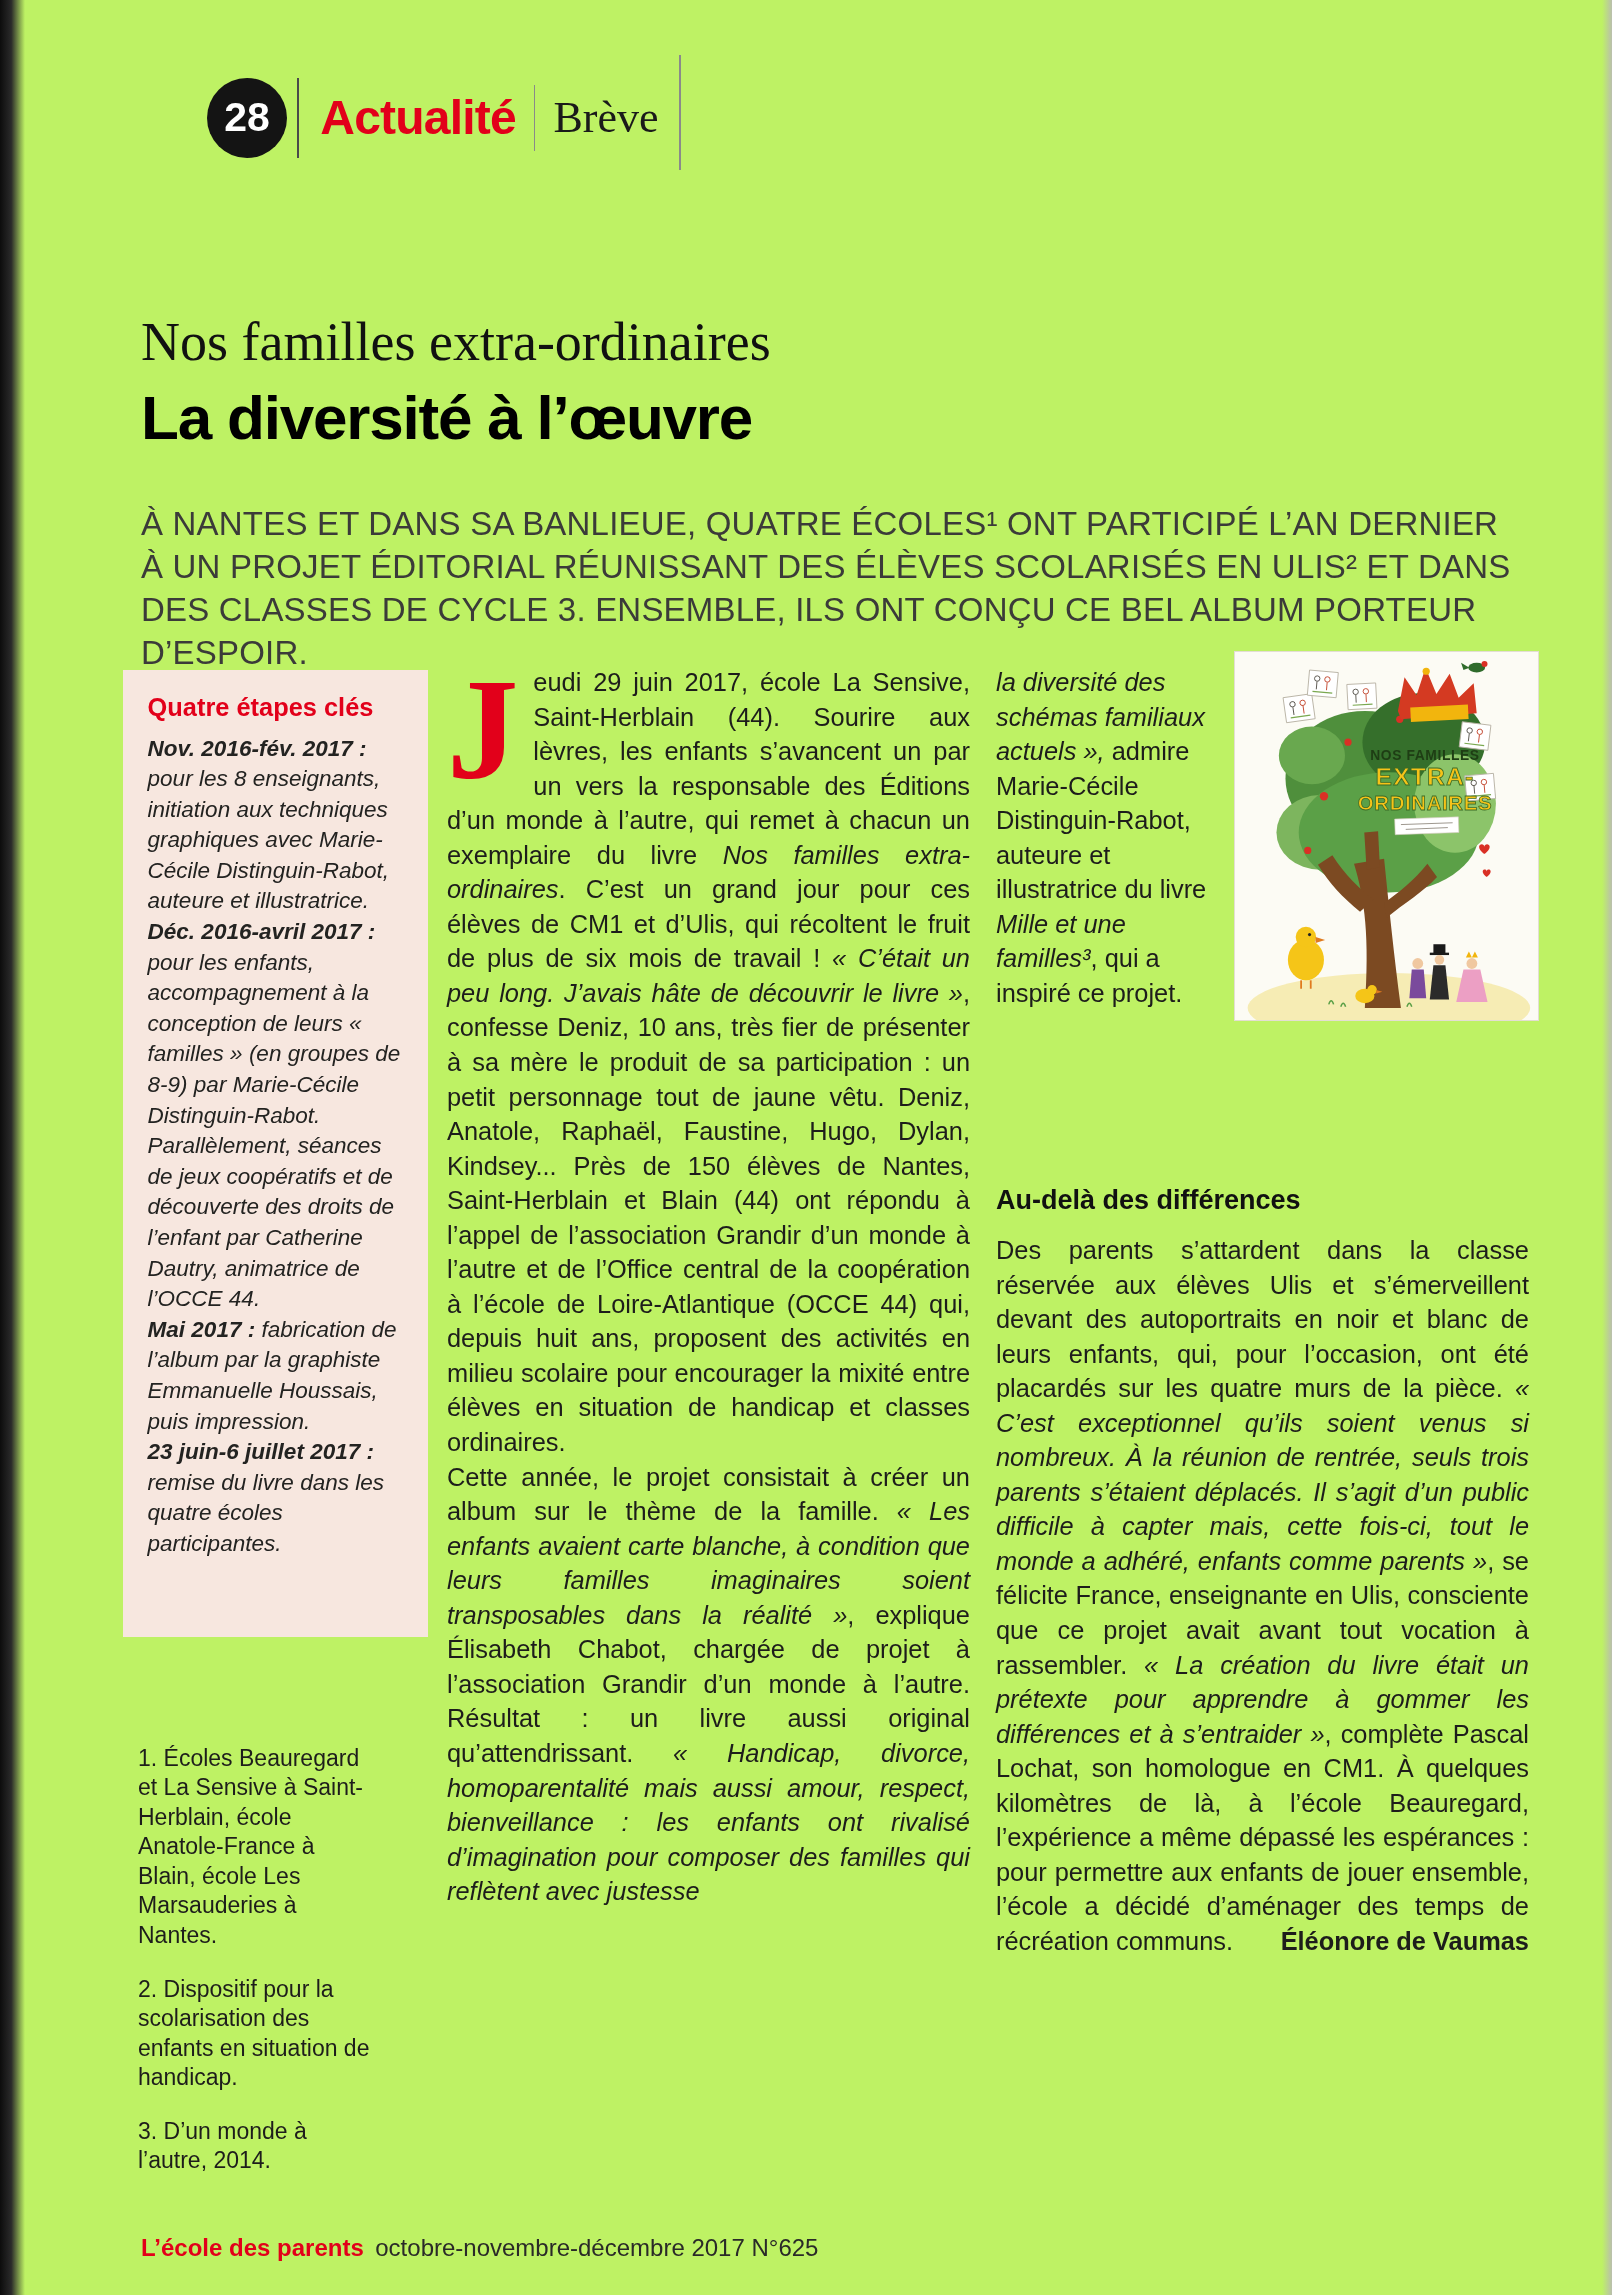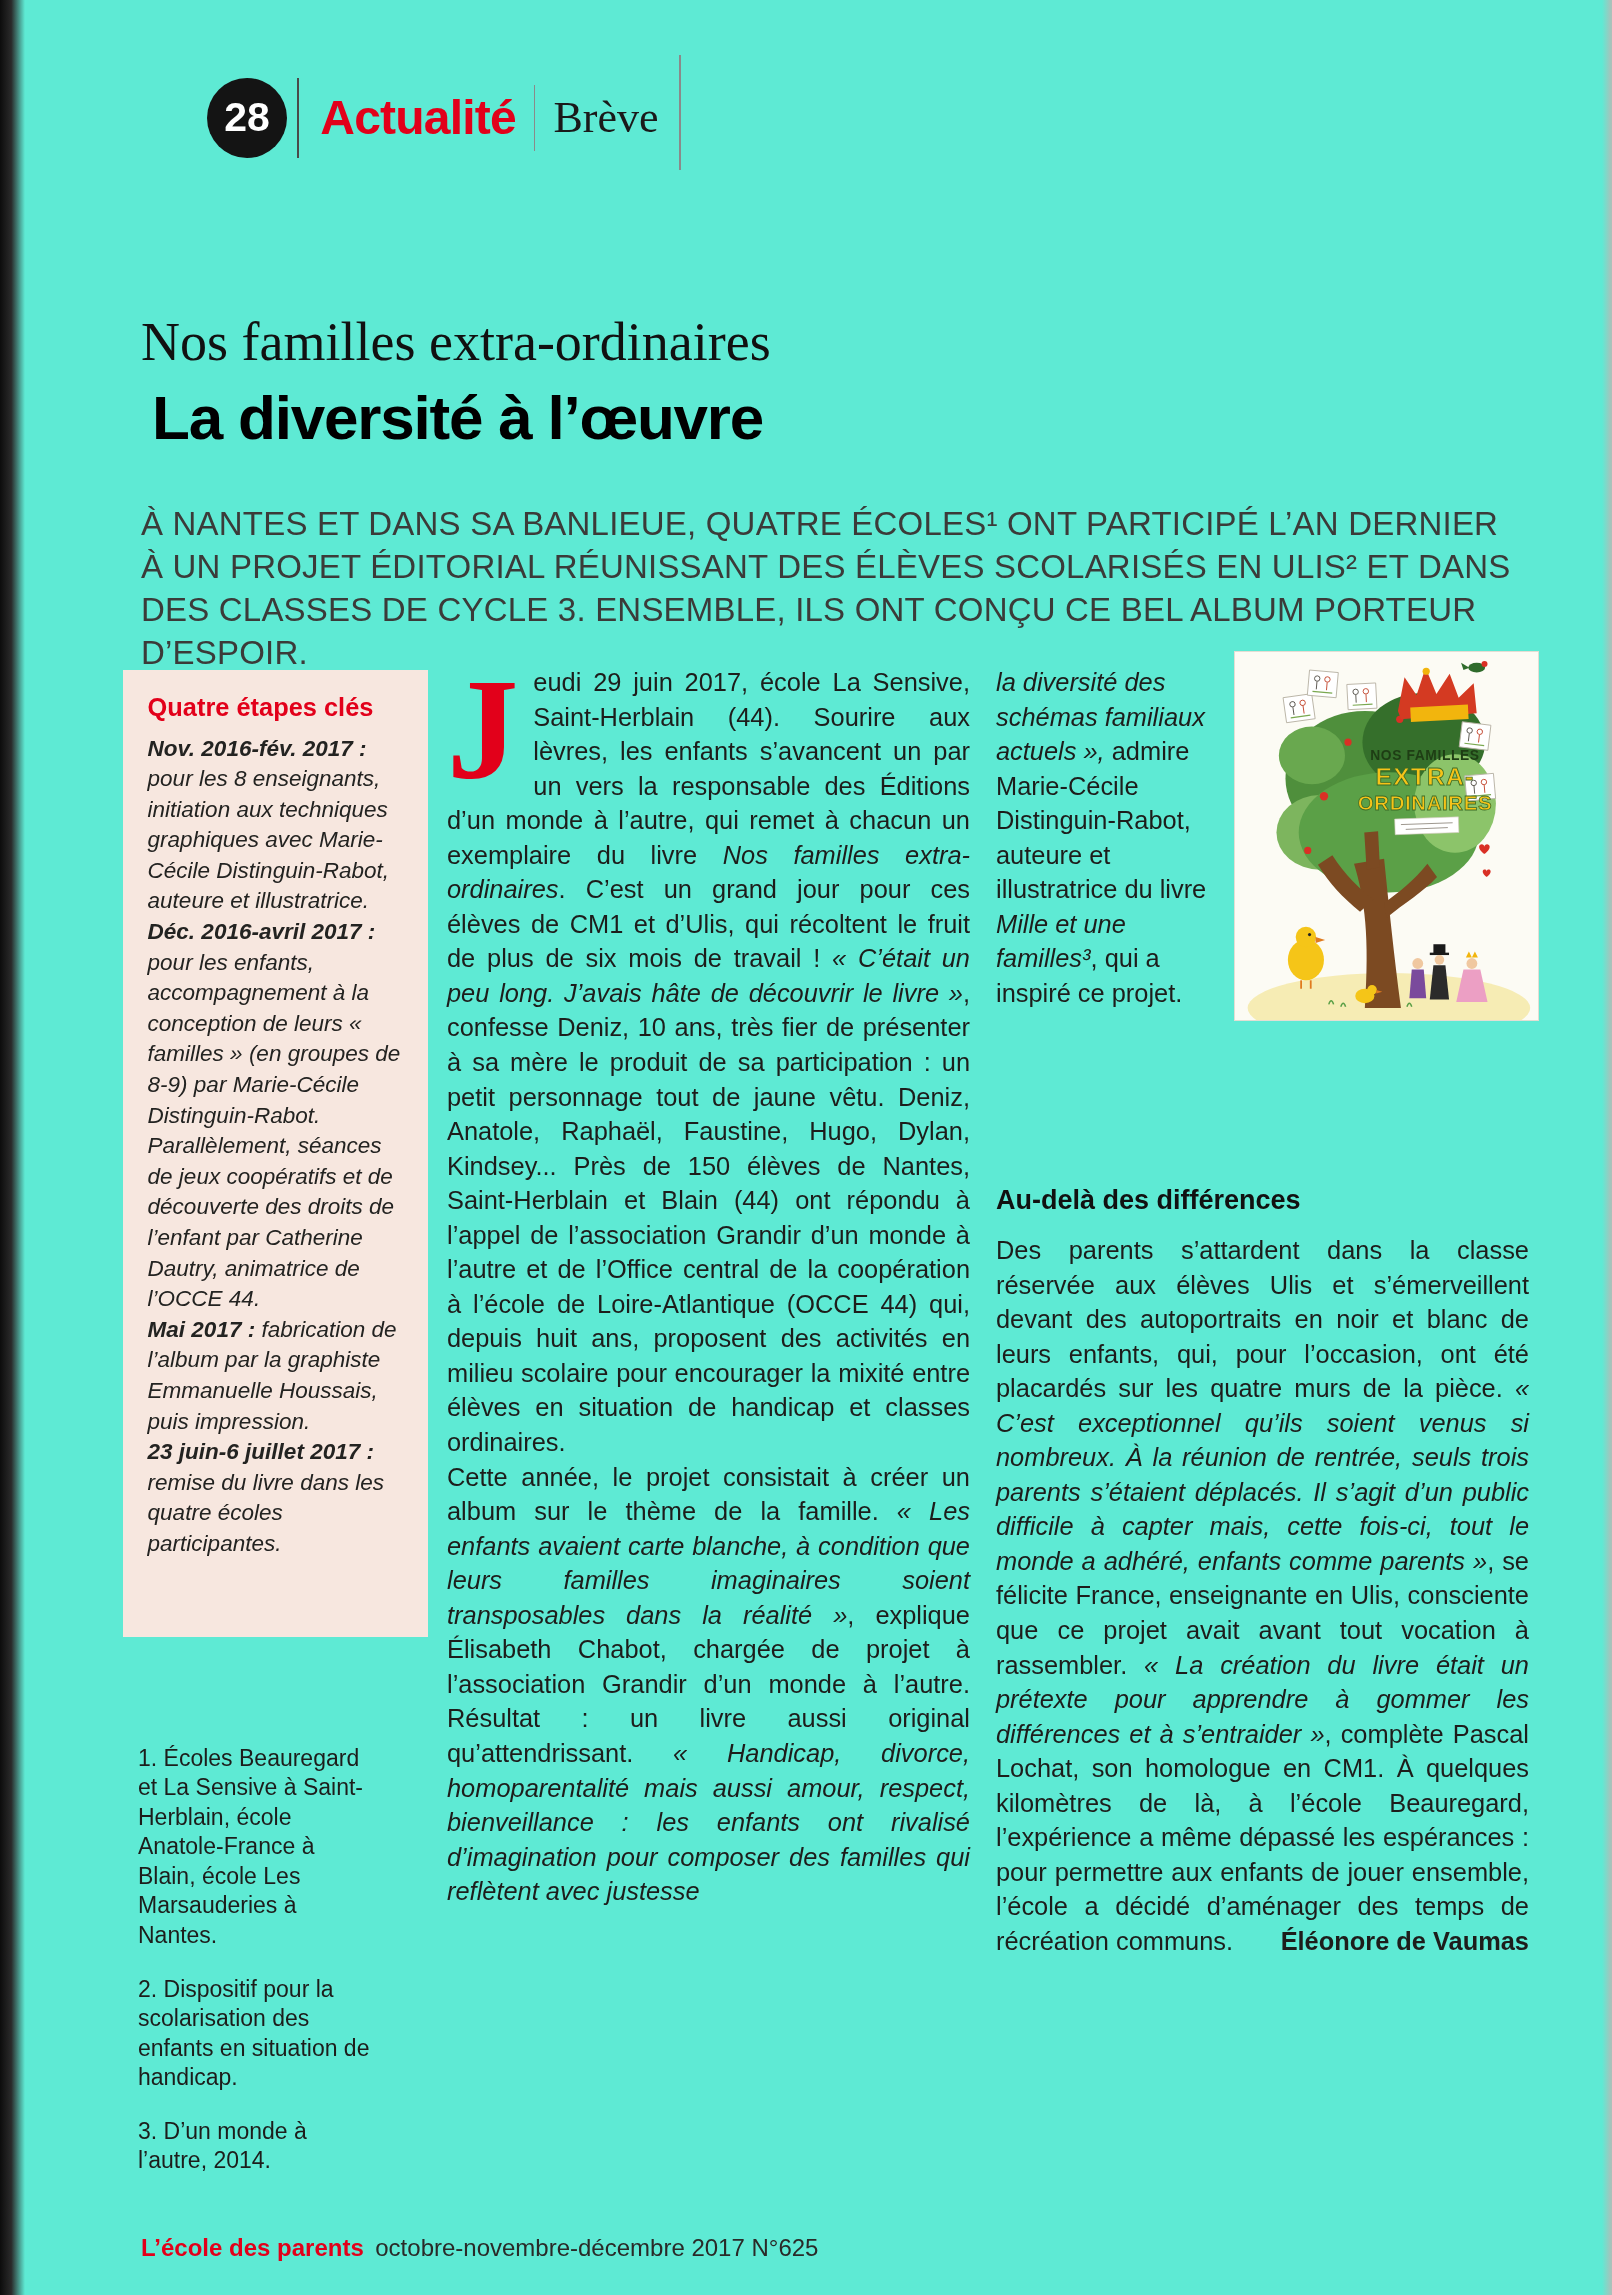--- a/index.html
+++ b/index.html
@@ -1,17 +1,17 @@
 <!DOCTYPE html>
 <html lang="fr" style="font-size:13px"><head>
 <meta charset="utf-8">
 <style>
   *{margin:0;padding:0;box-sizing:border-box;}
   html,body{background:#c9c9c5;}
-  .page{position:relative;width:1613px;height:2295px;margin:0 auto;background:#5eead4;
+  .page{position:relative;width:1613px;height:2295px;margin:0 auto;background:#bef264;
         font-family:"Liberation Sans",sans-serif;color:#1d1d1b;overflow:hidden;}
   .scan-left{position:absolute;left:0;top:0;width:24.6px;height:100%;
              background:linear-gradient(90deg,#0c0c0c 0%,#2a2a2a 45%,rgba(90,90,90,0) 100%);}
   .scan-right{position:absolute;right:0;top:0;width:11.5px;height:100%;
              background:linear-gradient(270deg,#b9b9b5 0%,rgba(185,185,181,0) 100%);}
 
   
   .header{position:absolute;left:207px;top:66px;display:flex;align-items:center;}
   .page-badge{width:80px;height:80px;border-radius:50%;background:#141414;color:#fff;
               display:flex;align-items:center;justify-content:center;
@@ -20,21 +20,21 @@
   .hline1{height:80px;margin:0 21px 0 9.8px;}
   .hline2{width:1.6px;height:66px;margin:0 18px;background:#8a8a8a;}
   .hline3{width:1.6px;height:115px;margin-left:21px;background:#8a8a8a;align-self:flex-start;margin-top:-11.5px;}
   .section-label{color:#e2001a;font-size:48px;font-weight:bold;letter-spacing:-0.8px;}
   .rubric-label{font-family:"Liberation Serif",serif;font-size:44px;color:#1a1a1a;}
 
   
   .kicker{position:absolute;left:141px;top:311px;font-family:"Liberation Serif",serif;
           font-size:54px;color:#111;}
   .title{position:absolute;left:141px;top:382px;font-size:62px;font-weight:bold;color:#000;
-         letter-spacing:-1.2px;margin-left:11px;}
+         letter-spacing:-1.2px;}
   .standfirst{position:absolute;left:141px;top:503px;width:1387px;font-size:33px;
               line-height:1.3;color:#3b3b39;letter-spacing:0.2px;}
 
   
   .sidebar-box{position:absolute;left:123px;top:670px;width:305px;min-height:967px;
                background:#f7e7df;padding:23px 24.6px 24.6px 24.6px;}
   .sidebar-title{color:#e2001a;font-weight:bold;font-size:25.4px;margin-bottom:11.5px;}
   .sidebar-box .para{font-size:22.5px;line-height:1.36;font-style:italic;text-align:left;color:#232321;}
 
   

